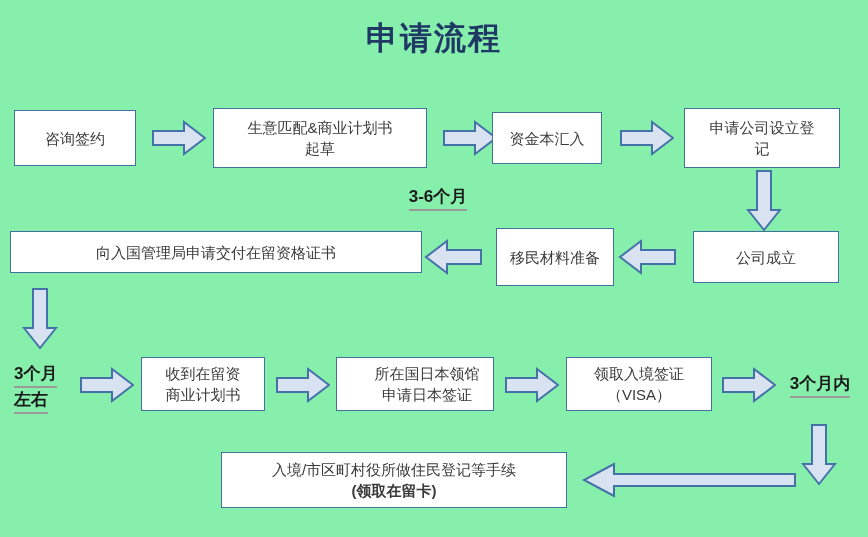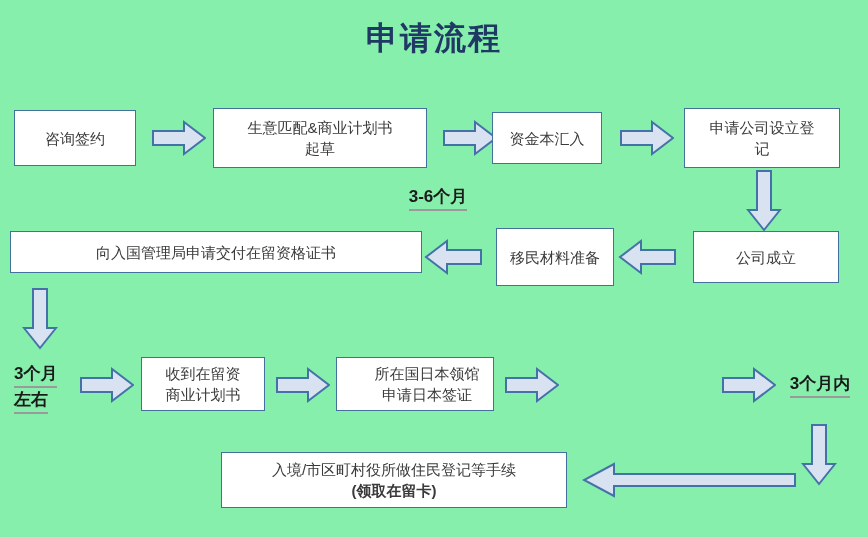--- a/index.html
+++ b/index.html
@@ -188,20 +188,24 @@
     <span class="line">所在国日本领馆</span>
     <span class="line">申请日本签证</span>
   </div>
 
   <div class="arrow" style="left:505px; top:367px;">
     <svg width="54" height="36" viewBox="0 0 54 36">
       <polygon points="1,11 32,11 32,2 53,18 32,34 32,25 1,25"></polygon>
     </svg>
   </div>
 
+  <div class="box" style="left:566px; top:357px; width:146px; height:54px; flex-direction:column;">
+    <span class="line">领取入境签证</span>
+    <span class="line">（VISA）</span>
+  </div>
 
   <div class="arrow" style="left:722px; top:367px;">
     <svg width="54" height="36" viewBox="0 0 54 36">
       <polygon points="1,11 32,11 32,2 53,18 32,34 32,25 1,25"></polygon>
     </svg>
   </div>
 
   <div class="time-label center" style="left:778px; top:372px; width:84px;">
     <span class="u">3个月内</span>
   </div>

